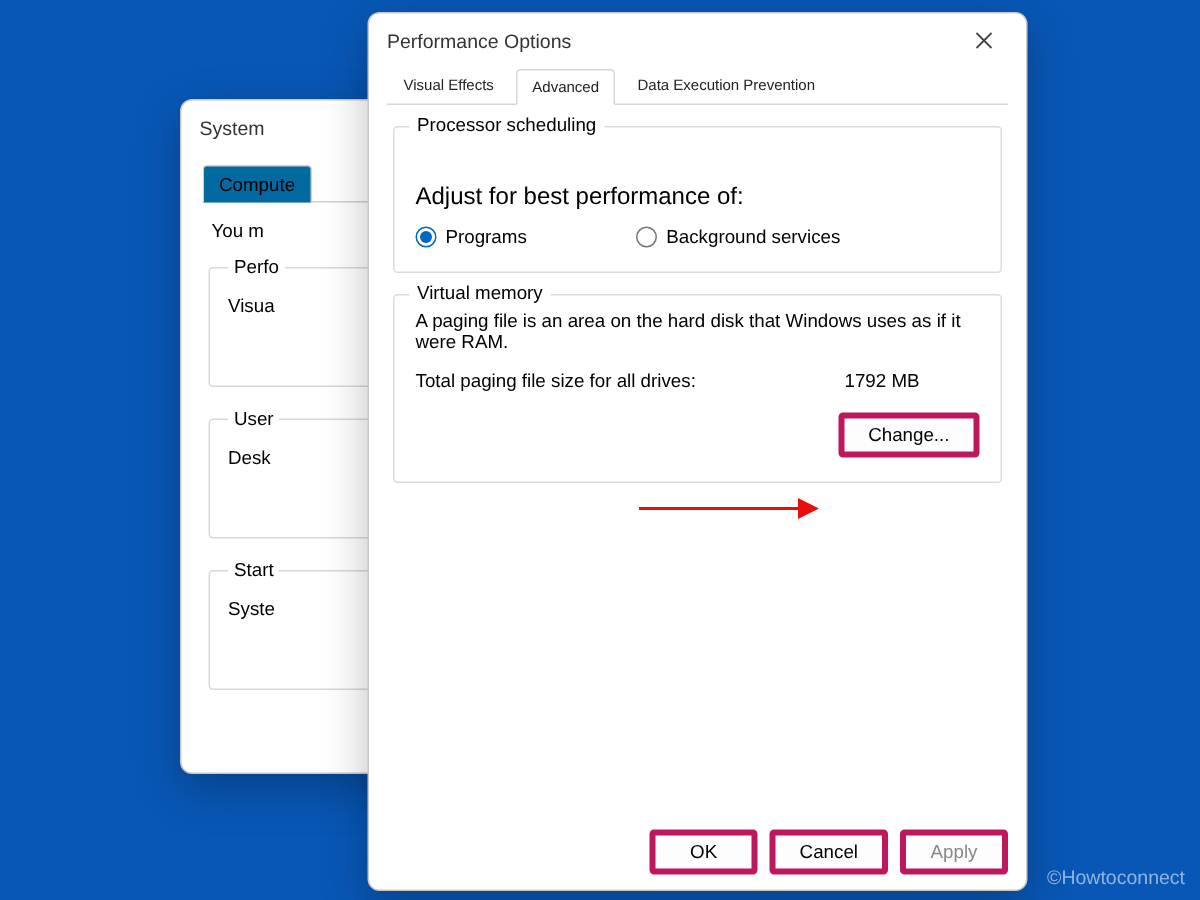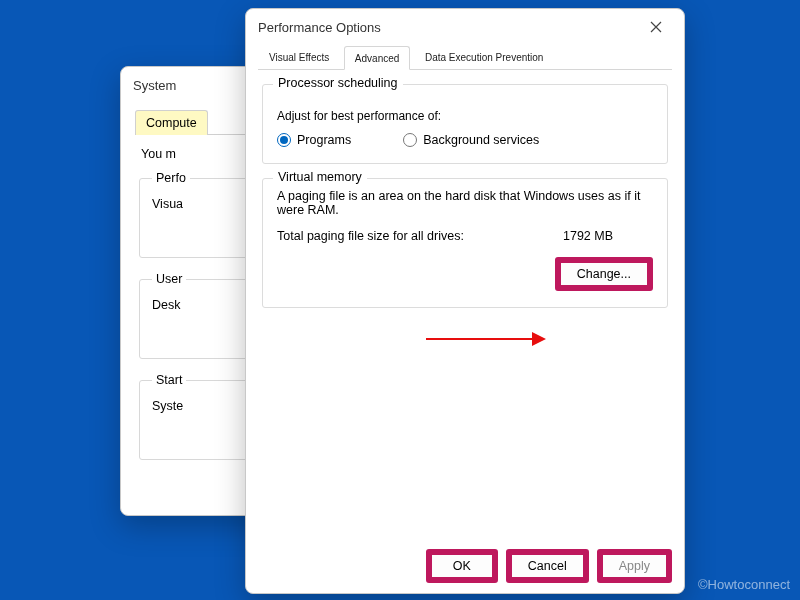--- a/index.html
+++ b/index.html
@@ -43,21 +43,21 @@
 .tabstrip-back {
   border-bottom: 1px solid #d0d0d0;
   margin-top: 2px;
 }
 .tabstrip-back .tab {
   display: inline-block;
   padding: 5px 10px;
   border: 1px solid #d0d0d0;
   border-bottom: none;
   border-radius: 3px 3px 0 0;
-  background: #fef9c3;
+  background: #0369a1;
   font-size: 12.5px;
   position: relative;
   top: 1px;
 }
 .hint { margin: 12px 2px 8px 6px; font-size: 12.5px; }
 .fieldset {
   border: 1px solid #d8d8d8;
   border-radius: 3px;
   margin: 10px 4px 14px 4px;
   padding: 6px 12px 12px 12px;
@@ -95,43 +95,43 @@
   position: relative;
 }
 .group .legend {
   position: absolute;
   top: -9px; left: 10px;
   background: #fff;
   padding: 0 5px;
   font-size: 12.5px;
 }
 .desc { font-size: 12.5px; color:#000; }
-.subhead { margin-top: 14px; font-size: 12px; }
-.radios { margin-top: 10px; display: flex; gap: 52px; align-items: center; }
+.subhead { margin-top: 28px; font-size: 16px; }
+.radios { margin-top: 10px; display: flex; gap: 73px; align-items: center; }
 .radio {
   display: flex; align-items: center; gap: 6px;
   font-size: 12.5px;
   cursor: pointer;
 }
 .rcircle {
   width: 14px; height: 14px; border-radius: 50%;
   border: 1px solid #777;
   display: flex; align-items: center; justify-content: center;
   box-sizing: border-box;
 }
 .rcircle.sel { border: 1px solid #0067C0; }
 .rcircle.sel::after {
   content: ""; width: 8px; height: 8px; border-radius: 50%; background: #0067C0;
 }
 .kv { display: flex; margin-top: 12px; font-size: 12.5px; }
 .kv .k { flex: 1; }
 .kv .v { width: 90px; text-align: left; margin-left: 23px; }
 .btnrow { display: flex; justify-content: flex-end; margin-top: 14px; }
 .btn {
-  border: 6px solid #be185d;
+  border: 4px solid #be185d;
   border-radius: 3px;
   background: #fdfdfd;
   padding: 4px 16px;
   font-size: 12.5px;
   cursor: pointer;
 }
 .dlg-buttons {
   position: absolute;
   bottom: 10px; right: 12px;
   display: flex; gap: 8px; align-items: center;

